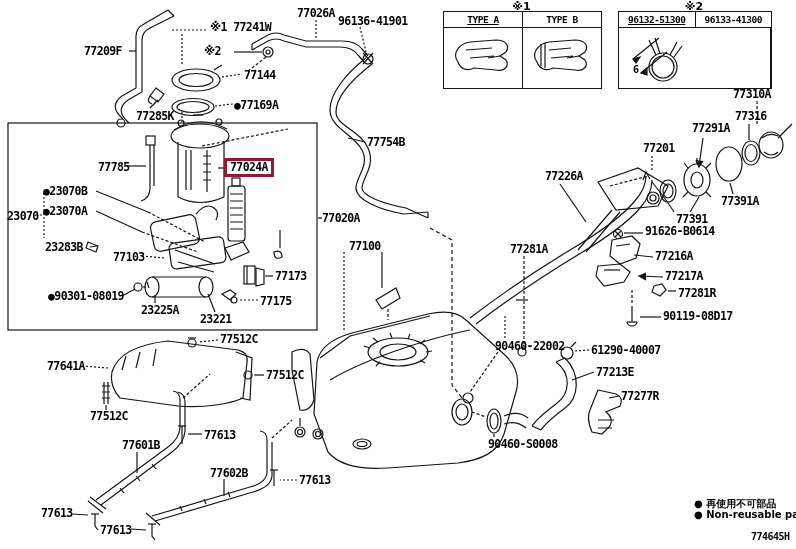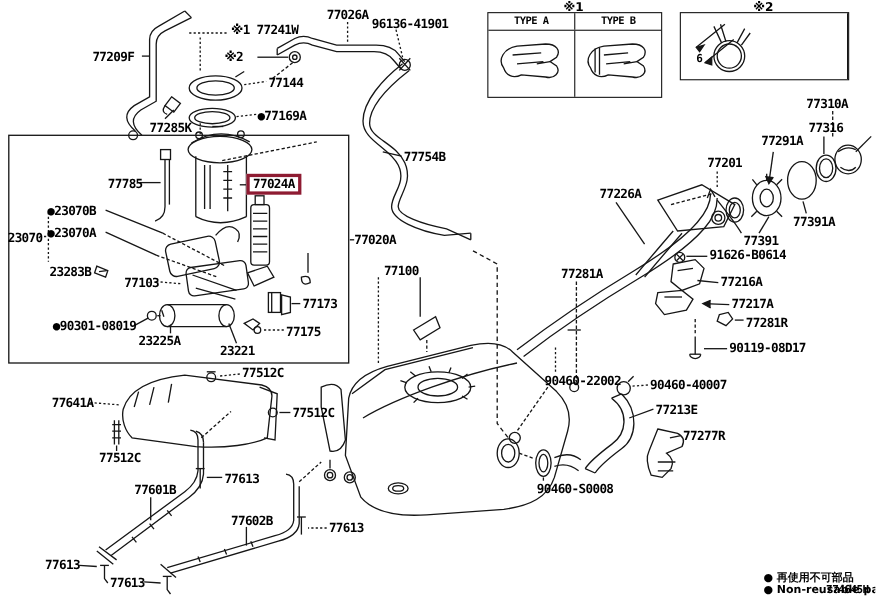--- a/index.html
+++ b/index.html
@@ -11,26 +11,26 @@
        letter-spacing:-0.6px;white-space:nowrap;line-height:12px;}
   .note{position:absolute;font:700 9.5px "DejaVu Sans Mono","DejaVu Sans",monospace;
         letter-spacing:-0.5px;line-height:10.5px;white-space:nowrap;}
   .hlbox{position:absolute;border:3px solid #8e1b32;padding:0 3px;font:700 11.5px "DejaVu Sans Mono","DejaVu Sans",monospace;
          letter-spacing:-0.6px;line-height:13px;background:#fff;}
   .marker{position:absolute;font:700 11px "DejaVu Sans","DejaVu Sans Mono",sans-serif;text-align:center;}
   .tbl{position:absolute;border:1.4px solid #161616;background:#fff;}
   .tbl .hdr{display:flex;border-bottom:1.4px solid #161616;height:15px;}
   .tbl .hdr div{flex:1;text-align:center;font:700 9.5px "DejaVu Sans Mono","DejaVu Sans",monospace;
                 letter-spacing:-0.5px;line-height:15px;}
-  .tbl .hdr div:first-child{border-right:1.4px solid #161616;}
+  .tbl .hdr div:first-child{border-right:1.4px solid #161616;text-decoration:underline;}
   .tbl .bod{display:flex;}
   .tbl .bod .cell{flex:1;position:relative;height:60px;}
   .tbl .bod .cell:first-child{border-right:1.4px solid #161616;}
   .dim{position:absolute;font:700 10px "DejaVu Sans Mono",monospace;}
-  .legend{position:absolute;font:700 10px "DejaVu Sans","DejaVu Sans Mono",sans-serif;line-height:11px;white-space:nowrap;margin-top:22px;}
+  .legend{position:absolute;font:700 10px "DejaVu Sans","DejaVu Sans Mono",sans-serif;line-height:11px;white-space:nowrap;}
   .figcode{position:absolute;font:700 10px "DejaVu Sans Mono",monospace;letter-spacing:-0.5px;}
 </style>
 </head>
 <body>
 
 <div id="stage">
 
 <svg width="796" height="549" viewBox="0 0 796 549">
   <g class="art">
 
@@ -361,21 +361,21 @@
 <div class="lbl" style="left:98px;top:161px">77785</div>
 <div class="lbl" style="left:43px;top:185px">●23070B</div>
 <div class="lbl" style="left:43px;top:205px">●23070A</div>
 <div class="lbl" style="left:7px;top:210px">23070</div>
 <div class="hlbox" style="left:224px;top:158px">77024A</div>
 <div class="lbl" style="left:45px;top:241px">23283B</div>
 <div class="lbl" style="left:113px;top:251px">77103</div>
 <div class="lbl" style="left:275px;top:270px">77173</div>
 <div class="lbl" style="left:260px;top:295px">77175</div>
 <div class="lbl" style="left:48px;top:290px">●90301-08019</div>
-<div class="lbl" style="left:126px;top:304px">23225A</div>
+<div class="lbl" style="left:141px;top:304px">23225A</div>
 <div class="lbl" style="left:200px;top:313px">23221</div>
 <div class="lbl" style="left:367px;top:136px">77754B</div>
 <div class="lbl" style="left:322px;top:212px">77020A</div>
 <div class="lbl" style="left:349px;top:240px">77100</div>
 <div class="lbl" style="left:545px;top:170px">77226A</div>
 <div class="lbl" style="left:510px;top:243px">77281A</div>
 <div class="lbl" style="left:643px;top:142px">77201</div>
 <div class="lbl" style="left:692px;top:122px">77291A</div>
 <div class="lbl" style="left:735px;top:110px">77316</div>
 <div class="lbl" style="left:733px;top:88px">77310A</div>
@@ -390,21 +390,21 @@
 <div class="lbl" style="left:47px;top:360px">77641A</div>
 <div class="lbl" style="left:266px;top:369px">77512C</div>
 <div class="lbl" style="left:90px;top:410px">77512C</div>
 <div class="lbl" style="left:122px;top:439px">77601B</div>
 <div class="lbl" style="left:204px;top:429px">77613</div>
 <div class="lbl" style="left:210px;top:467px">77602B</div>
 <div class="lbl" style="left:299px;top:474px">77613</div>
 <div class="lbl" style="left:41px;top:507px">77613</div>
 <div class="lbl" style="left:100px;top:524px">77613</div>
 <div class="lbl" style="left:495px;top:340px">90460-22002</div>
-<div class="lbl" style="left:591px;top:344px">90460-40007</div>
+<div class="lbl" style="left:591px;top:344px">61290-40007</div>
 <div class="lbl" style="left:596px;top:366px">77213E</div>
 <div class="lbl" style="left:621px;top:390px">77277R</div>
 <div class="lbl" style="left:488px;top:438px">90460-S0008</div>
 
 <div class="marker" style="left:443px;top:0;width:157px">※1</div>
 <div class="tbl" style="left:443px;top:11px;width:157px">
   <div class="hdr">
     <div>TYPE A</div>
     <div>TYPE B</div>
   </div>
@@ -424,20 +424,24 @@
           <path d="M18,16 V38 M22,15 V40"></path>
           <path d="M26,22 L48,20 M28,30 L50,28 M56,28 L44,30"></path>
         </g>
       </svg>
     </div>
   </div>
 </div>
 
 <div class="marker" style="left:618px;top:0;width:152px">※2</div>
 <div class="tbl" style="left:618px;top:11px;width:152px">
+  <div class="hdr">
+    <div>96132-51300</div>
+    <div>96133-41300</div>
+  </div>
   <div class="bod">
     <div class="cell">
       <svg width="75" height="60" viewBox="0 0 75 60">
         <g class="art">
           <circle cx="44" cy="39" r="14"></circle>
               <circle cx="44" cy="39" r="11"></circle>
           <path d="M37,27 L30,12 M41,26 L36,10"></path>
           <path d="M51,27 L58,14 M55,29 L63,18"></path>
           <path d="M14,31 L40,10 M22,45 L48,24"></path>
           <path d="M14,31 l7,-2 -4,6 z" fill="#161616"></path>

